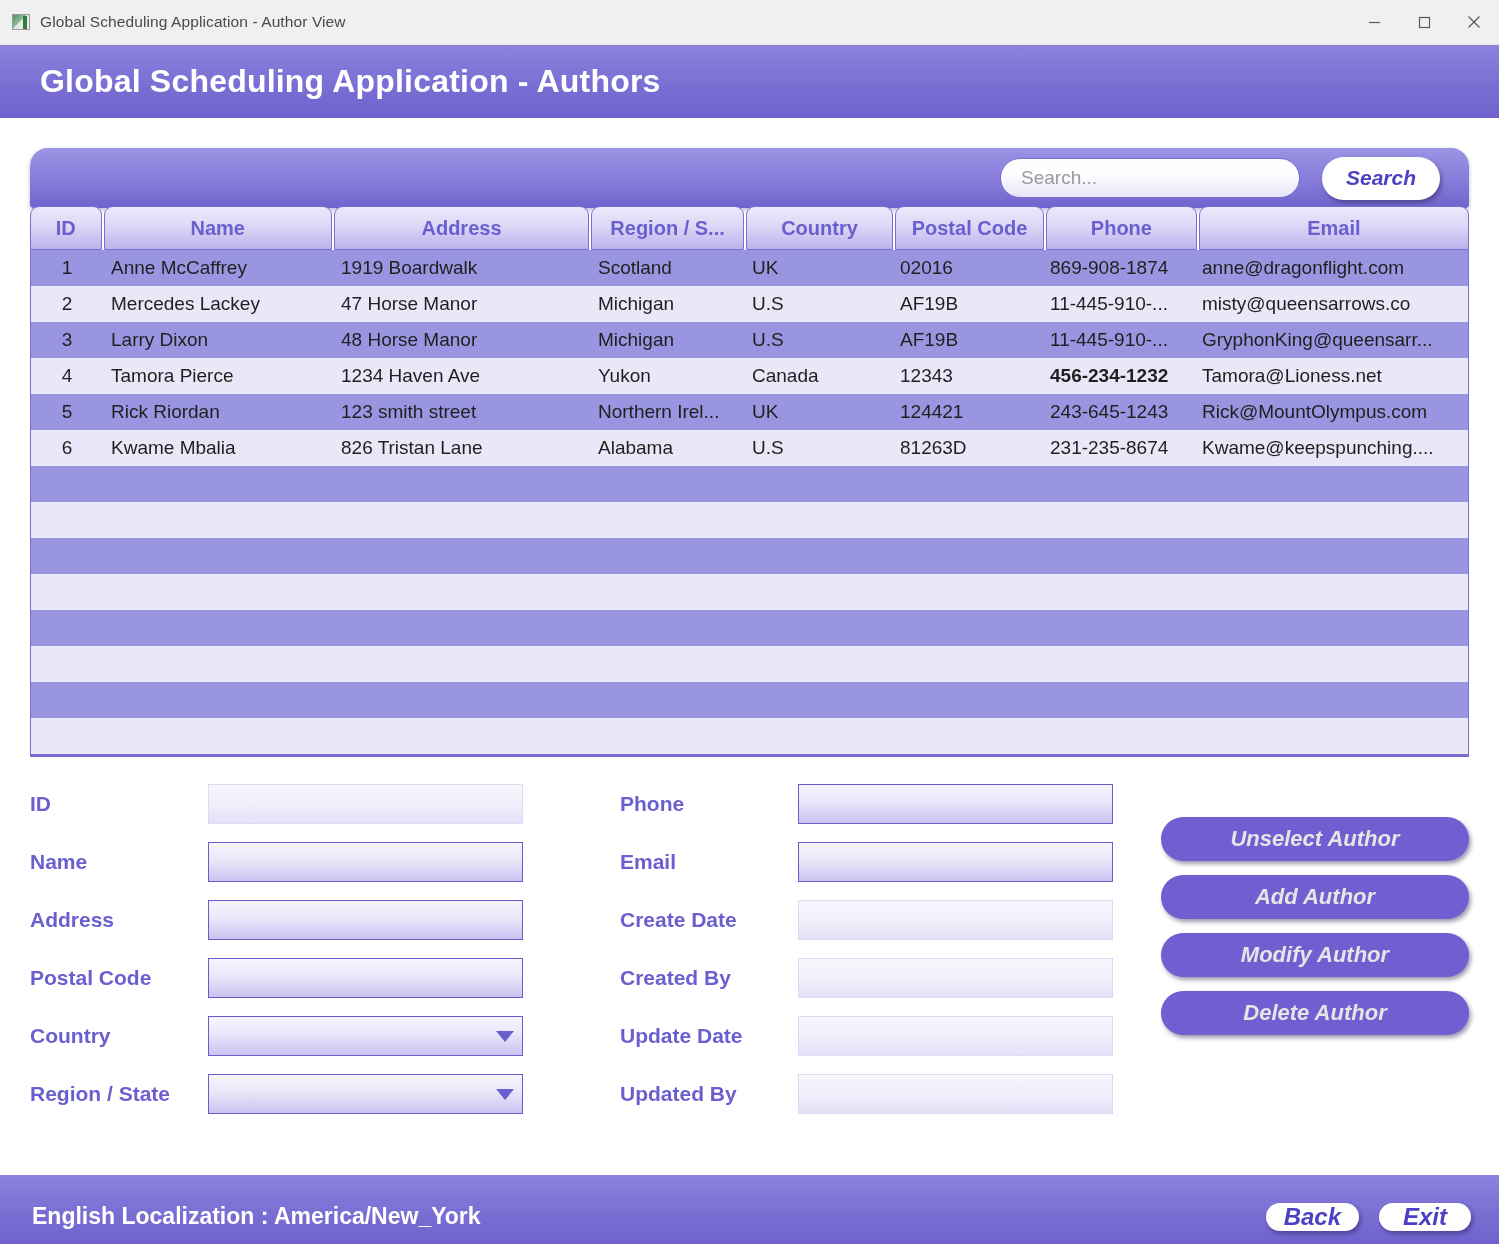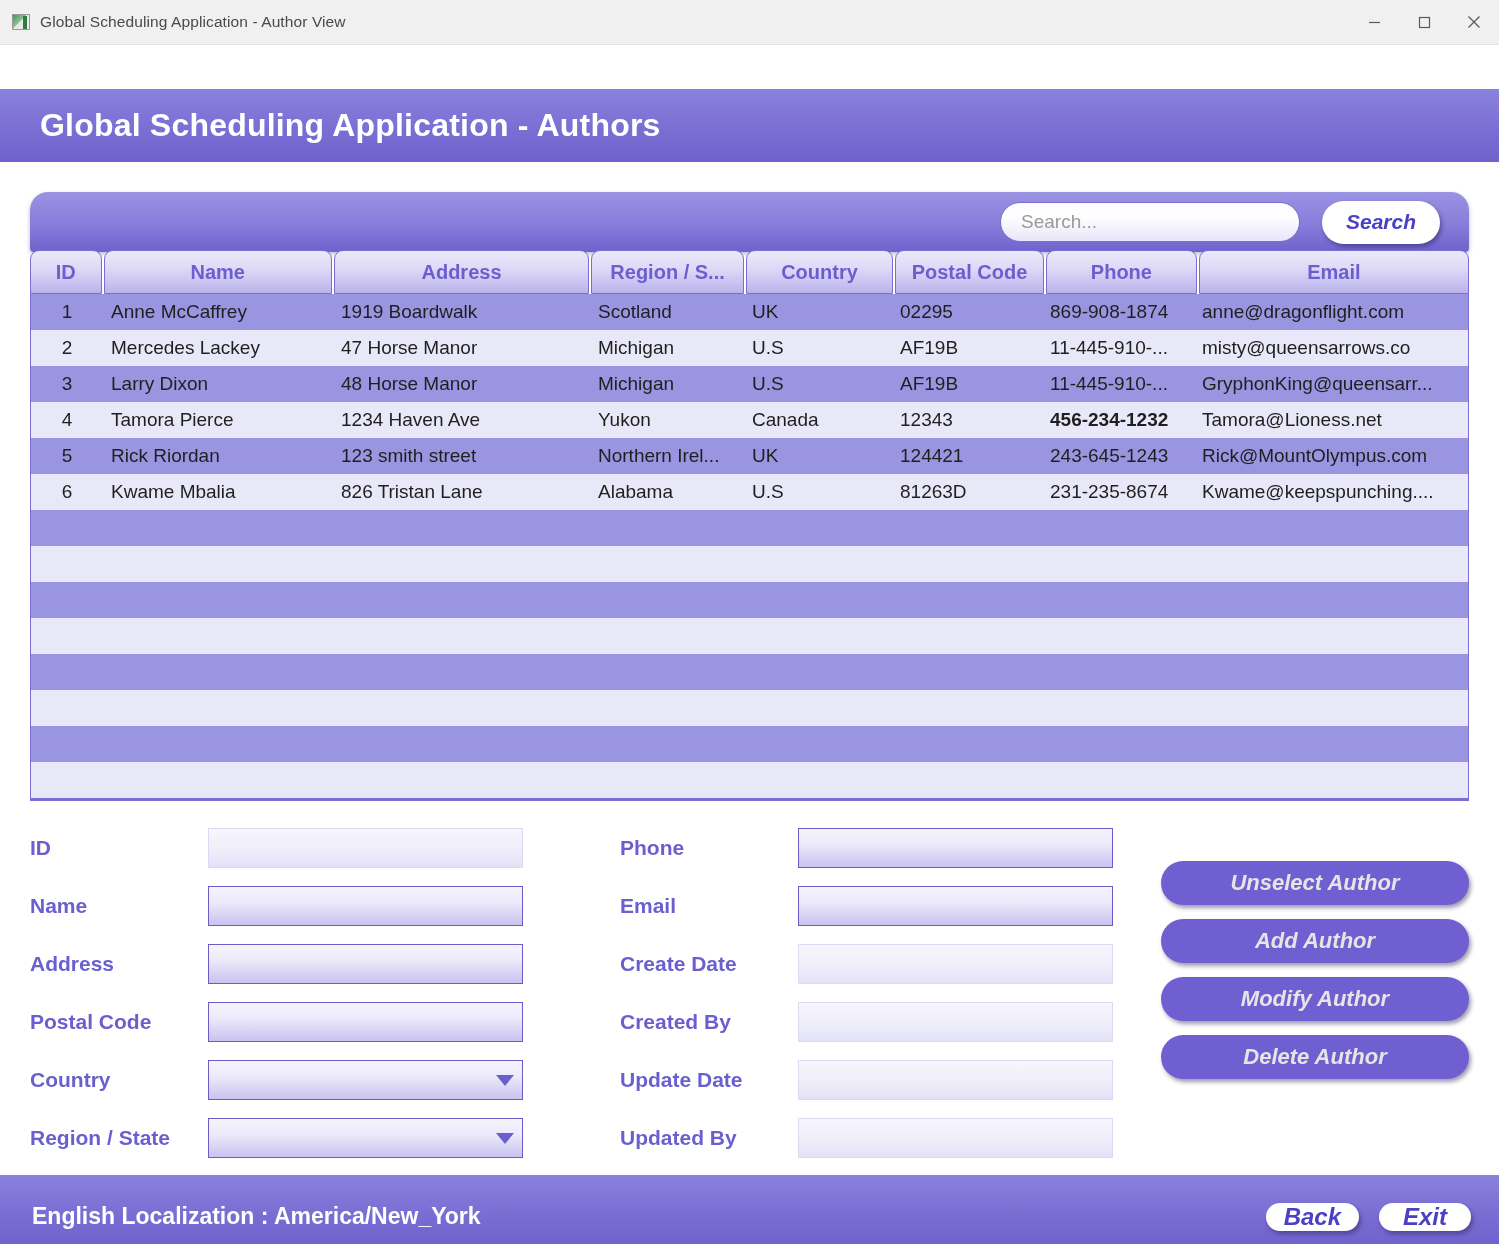--- a/index.html
+++ b/index.html
@@ -54,21 +54,20 @@
     flex: 1 1 auto; position: relative;
     background: #ffffff;
     display:flex; flex-direction:column;
   }
 
   .app-header {
     height: 73px; flex: 0 0 73px;
     background: linear-gradient(180deg, #8b82dd 0%, #7b6fd4 52%, #6f62cd 100%);
     display: flex; align-items: center;
     padding-left: 40px;
-    margin-top: 44px;
   }
   .app-header-title {
     color: #ffffff;
     font-size: 32px; font-weight: bold;
     letter-spacing: 0.2px;
   }
 
   
   .table-panel {
     margin: 30px 30px 0 30px;
@@ -291,21 +290,21 @@
           <div class="col-head" style="width: 272px;">Email</div>
         </div>
 
       <div class="grid" id="grid">
           <div class="grid-row odd">
             <div class="cell c-id" style="width: 72px;">1</div>
             <div class="cell" style="width: 230px;">Anne McCaffrey</div>
             <div class="cell" style="width: 257px;">1919 Boardwalk</div>
             <div class="cell" style="width: 154px;">Scotland</div>
             <div class="cell" style="width: 148px;">UK</div>
-            <div class="cell" style="width: 150px;">02295</div>
+            <div class="cell" style="width: 150px;">02016</div>
             <div class="cell" style="width: 152px;">869-908-1874</div>
             <div class="cell" style="width: 272px;">anne@dragonflight.com</div>
           </div>
           <div class="grid-row even">
             <div class="cell c-id" style="width: 72px;">2</div>
             <div class="cell" style="width: 230px;">Mercedes Lackey</div>
             <div class="cell" style="width: 257px;">47 Horse Manor</div>
             <div class="cell" style="width: 154px;">Michigan</div>
             <div class="cell" style="width: 148px;">U.S</div>
             <div class="cell" style="width: 150px;">AF19B</div>

